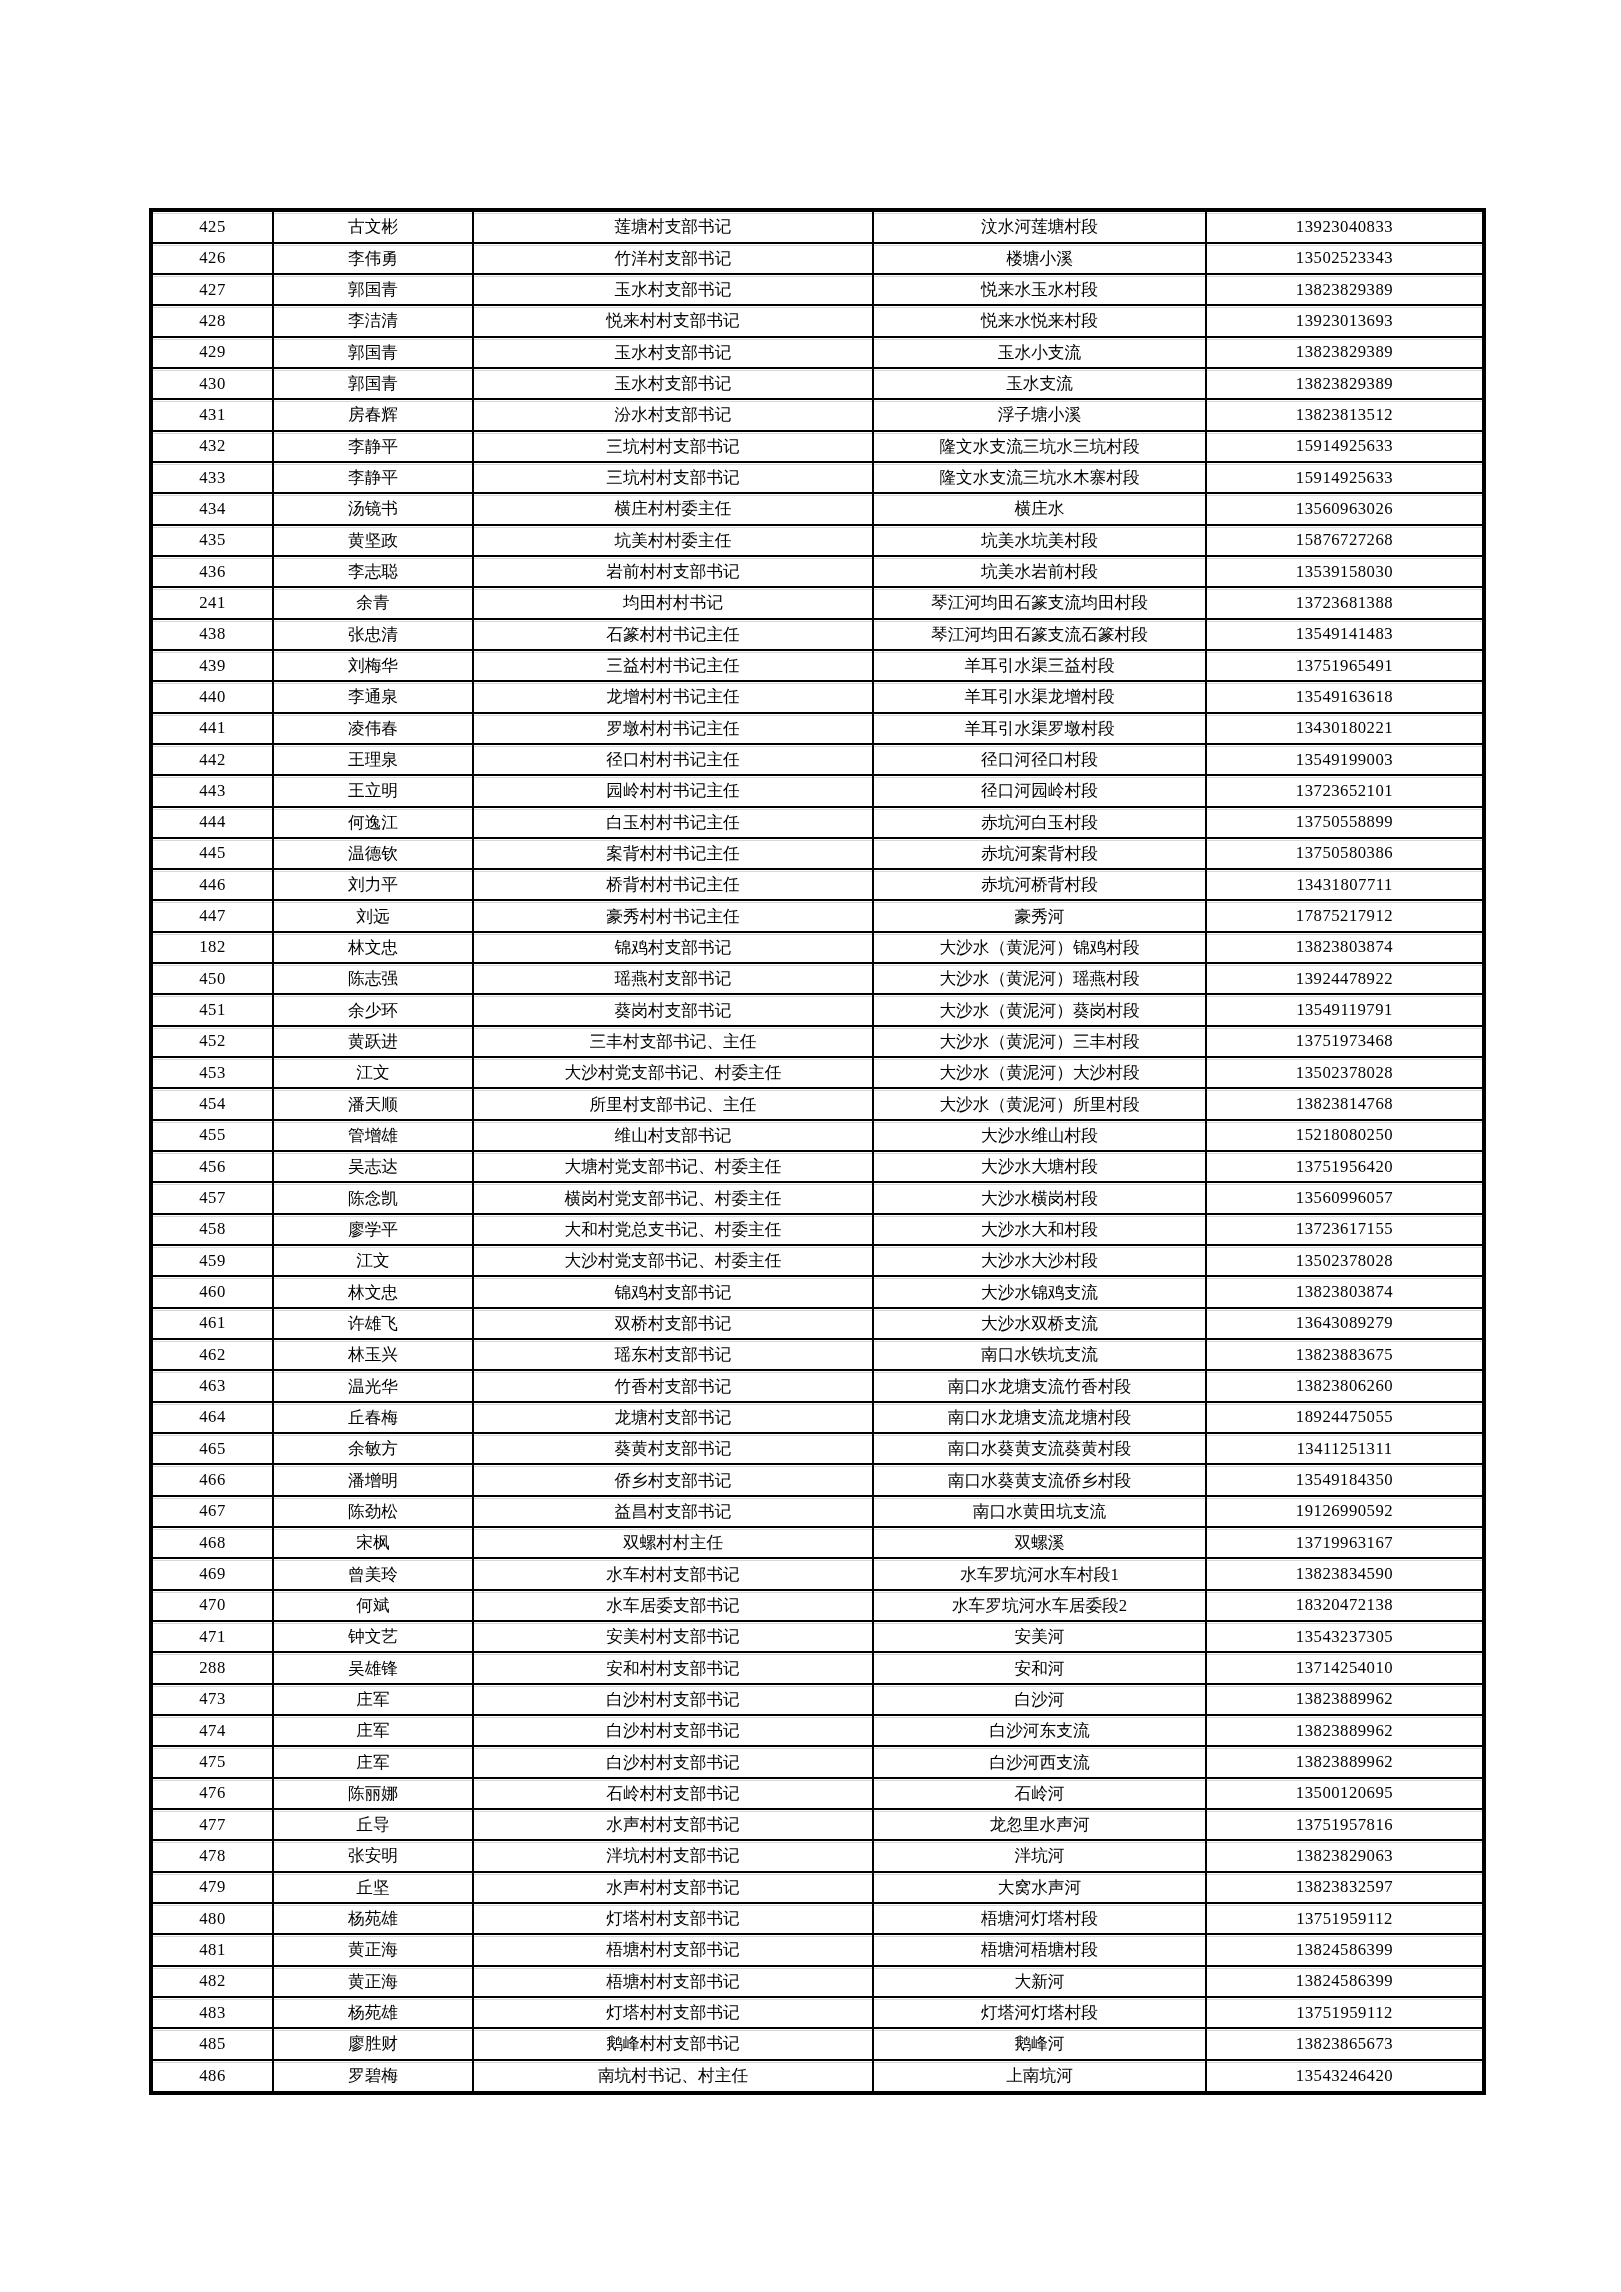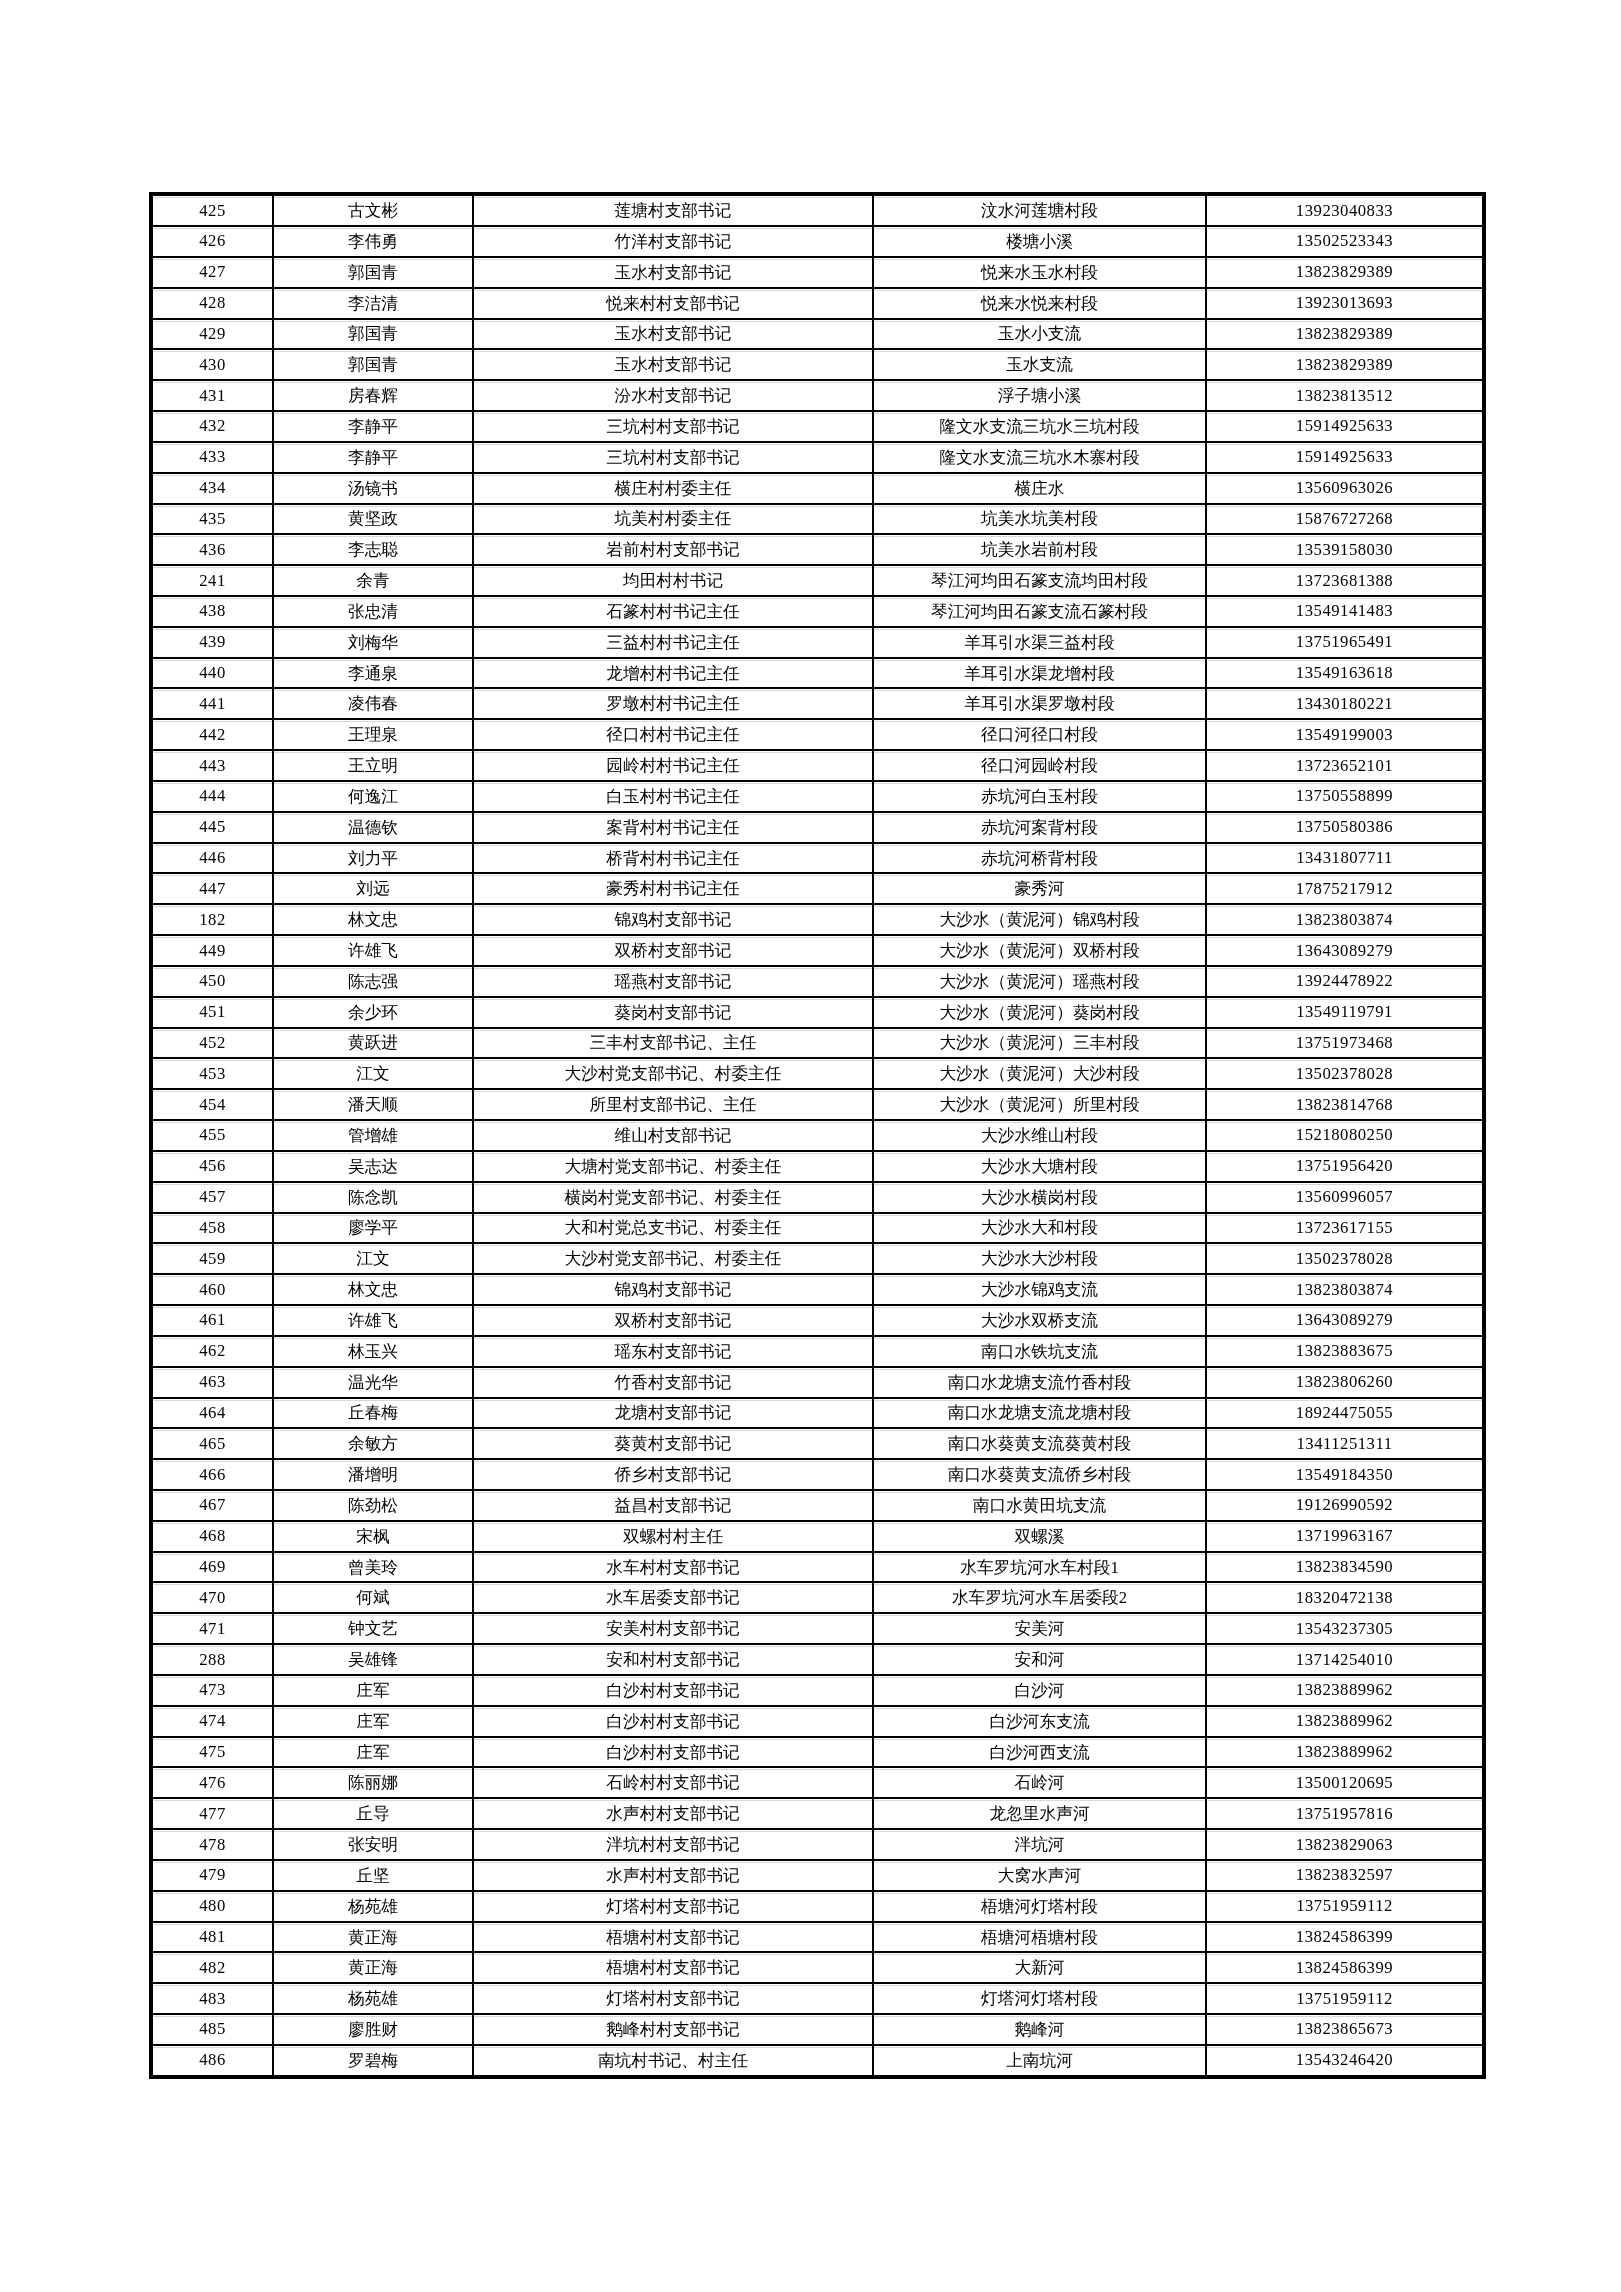--- a/index.html
+++ b/index.html
@@ -9,21 +9,21 @@
     font-family: "Liberation Serif", "DejaVu Serif", serif;
   }
   .page {
     position: relative;
     width: 1621px; height: 2293px;
     background: #ffffff;
     overflow: hidden;
   }
   table.contact-table {
     position: absolute;
-    left: 149px; top: 192px;
+    left: 149px; top: 208px;
     width: 1333px; height: 1887px;
     border-collapse: collapse;
     table-layout: fixed;
     border: 4.9px solid #000;
   }
   table.contact-table td {
     border: 2.9px solid #000;
     text-align: center;
     vertical-align: middle;
     padding: 0 2px;
@@ -219,27 +219,20 @@
           <td class="cell-phone">17875217912</td>
         </tr>
         <tr>
           <td class="cell-no">182</td>
           <td class="cell-name">林文忠</td>
           <td class="cell-position">锦鸡村支部书记</td>
           <td class="cell-river">大沙水（黄泥河）锦鸡村段</td>
           <td class="cell-phone">13823803874</td>
         </tr>
         <tr>
-          <td class="cell-no">449</td>
-          <td class="cell-name">许雄飞</td>
-          <td class="cell-position">双桥村支部书记</td>
-          <td class="cell-river">大沙水（黄泥河）双桥村段</td>
-          <td class="cell-phone">13643089279</td>
-        </tr>
-        <tr>
           <td class="cell-no">450</td>
           <td class="cell-name">陈志强</td>
           <td class="cell-position">瑶燕村支部书记</td>
           <td class="cell-river">大沙水（黄泥河）瑶燕村段</td>
           <td class="cell-phone">13924478922</td>
         </tr>
         <tr>
           <td class="cell-no">451</td>
           <td class="cell-name">余少环</td>
           <td class="cell-position">葵岗村支部书记</td>

